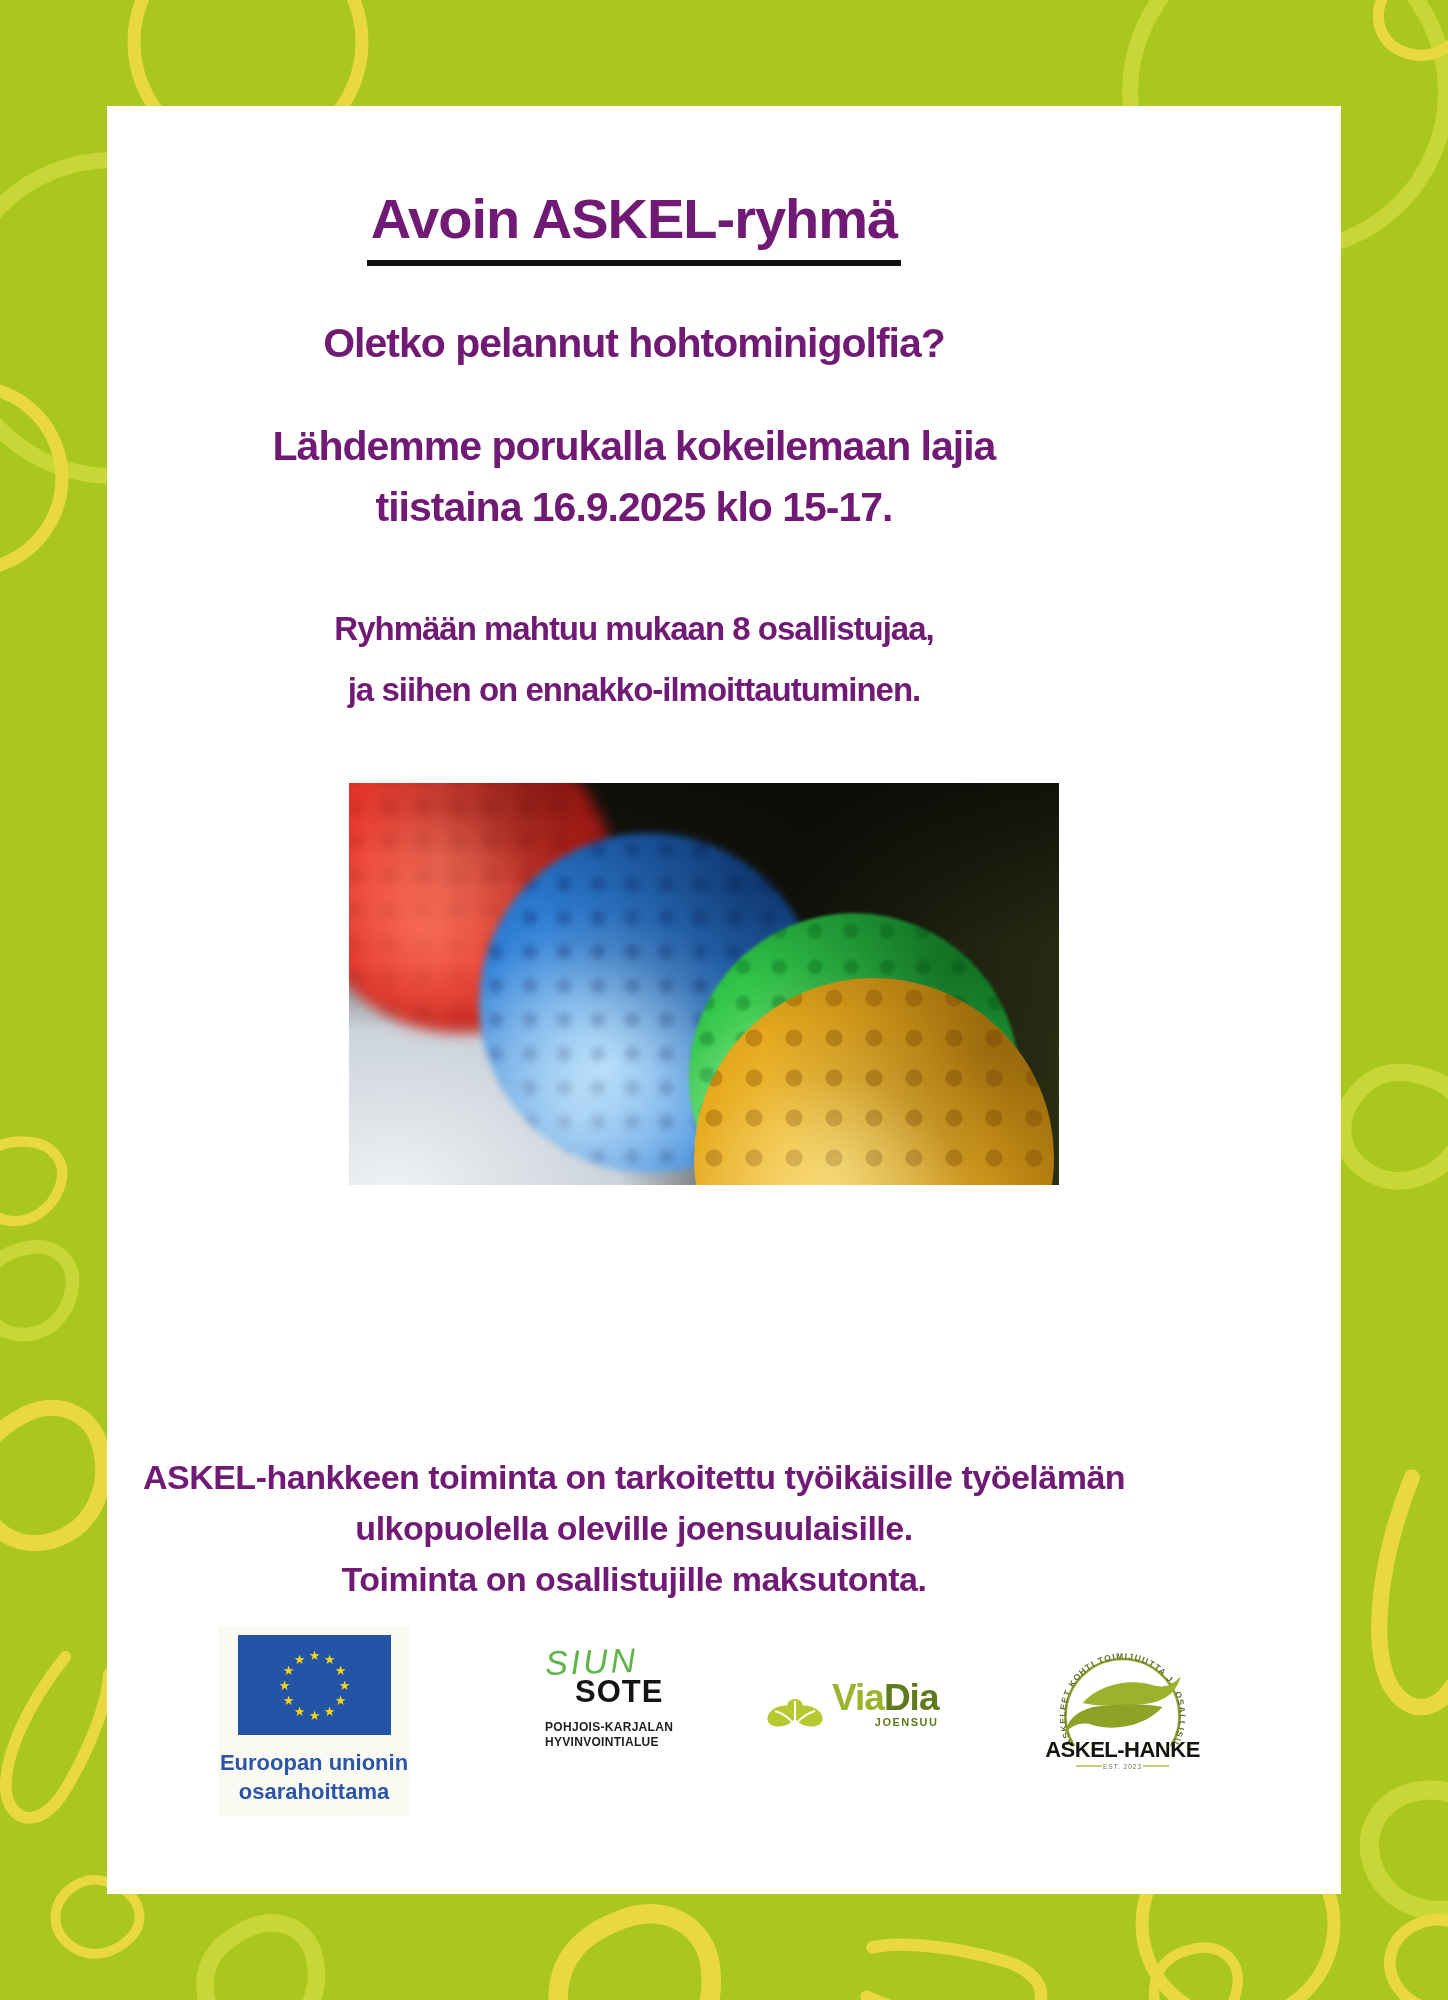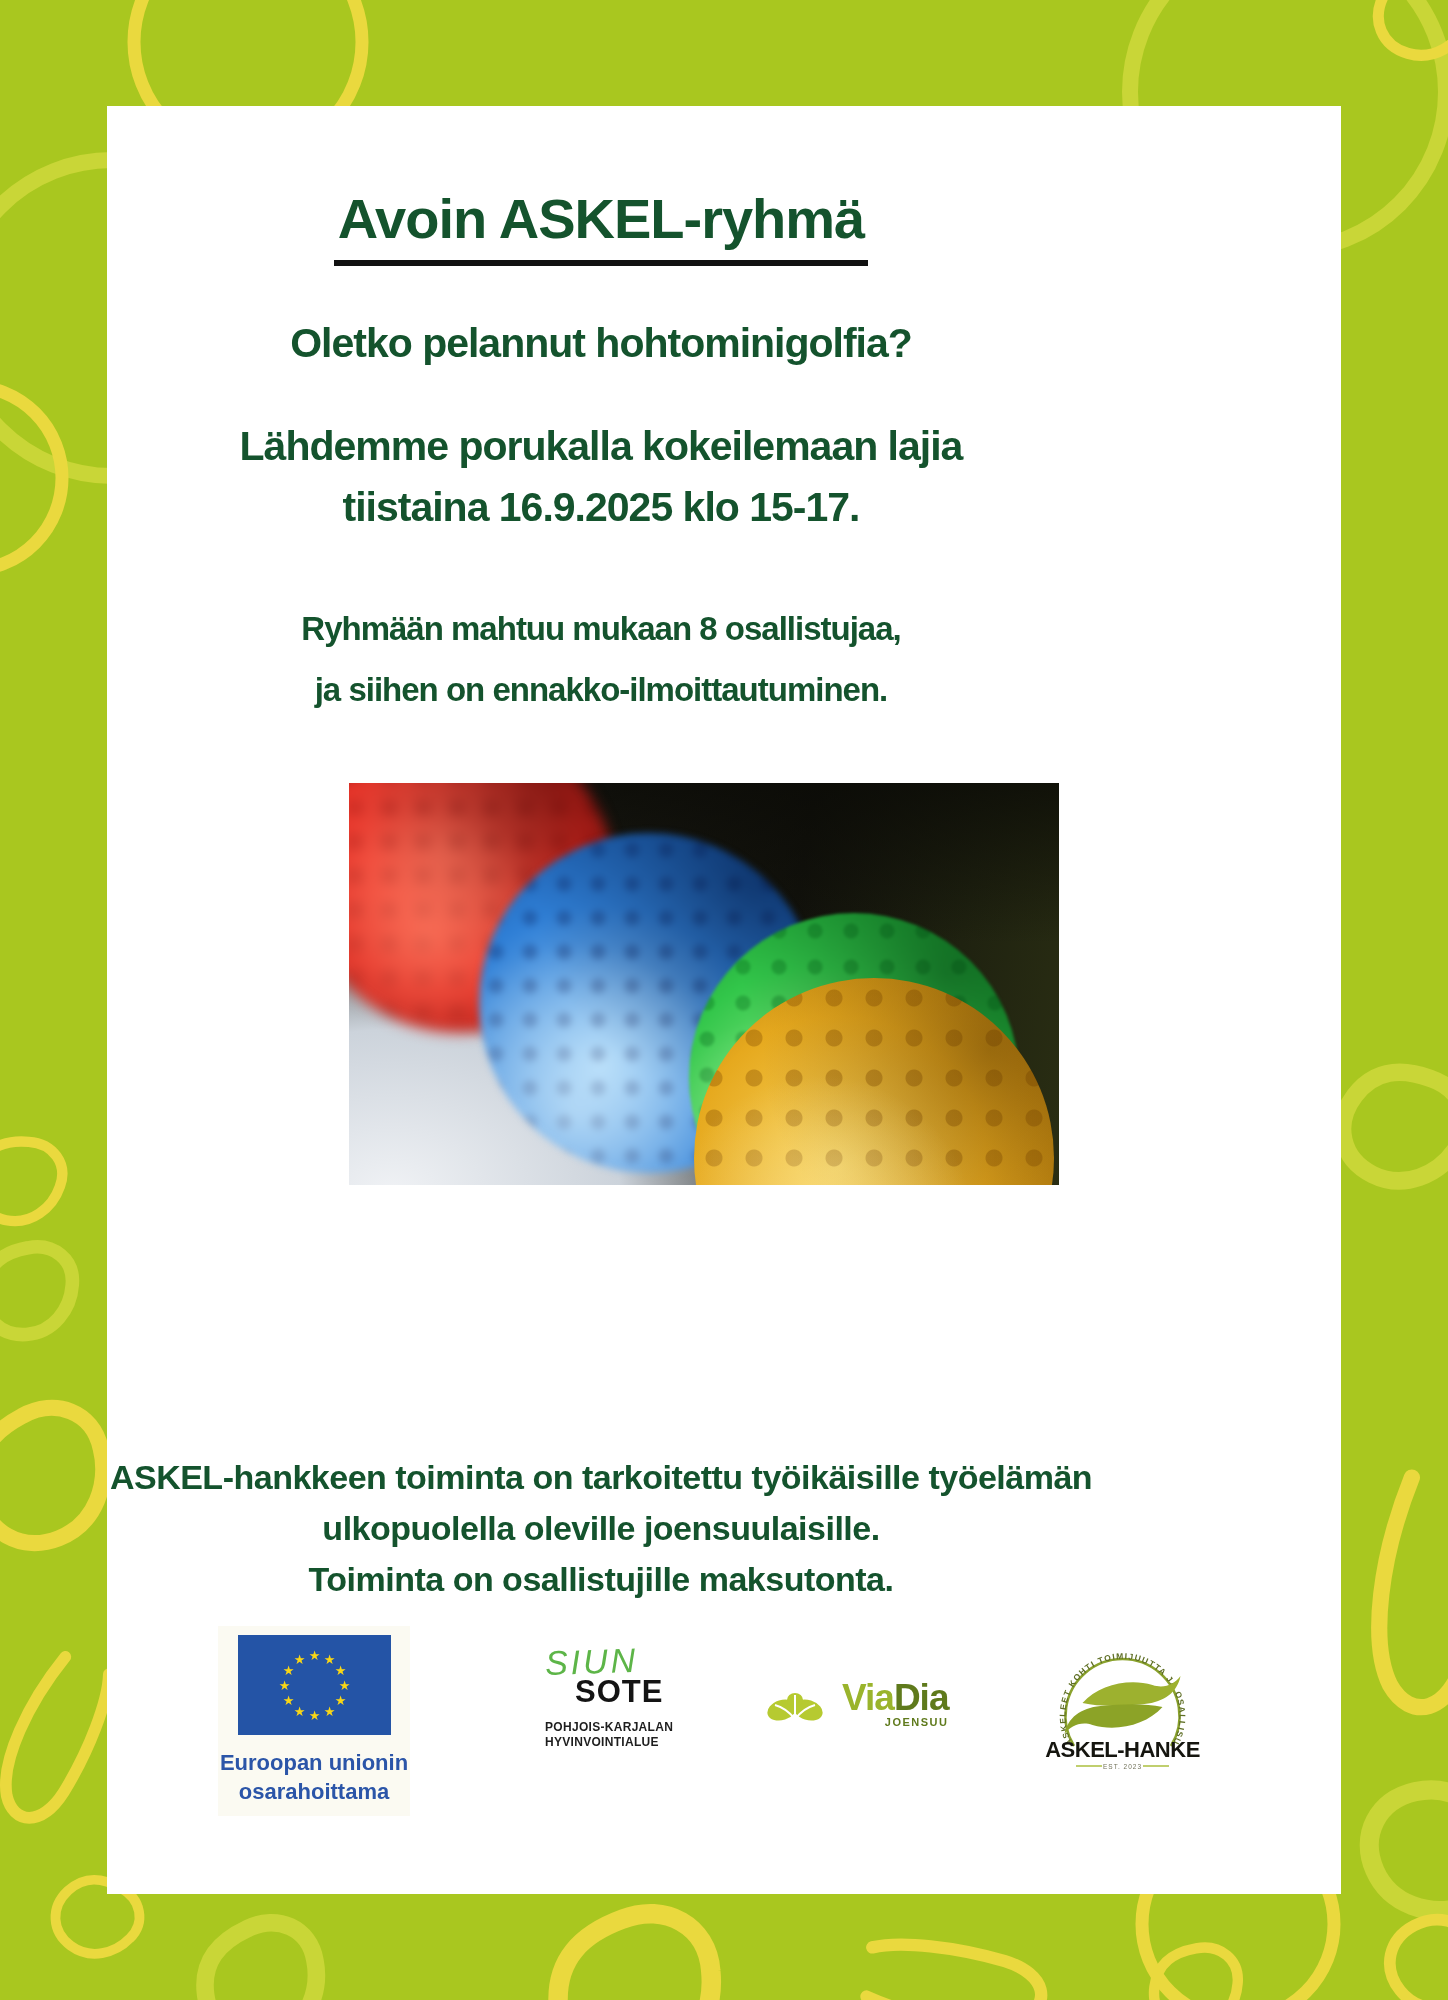--- a/index.html
+++ b/index.html
@@ -1,20 +1,20 @@
 <!DOCTYPE html>
 <html><head>
 <meta charset="utf-8">
 <style>
   html,body{margin:0;padding:0;background:#888;}
   .page{position:relative;width:1448px;height:2000px;background:#a9c71f;overflow:hidden;
         font-family:"Liberation Sans",sans-serif;color:#131313;}
   .doodles{position:absolute;left:0;top:0;}
   .sheet{position:absolute;left:107px;top:106px;width:1234px;height:1788px;background:#ffffff;}
-  .txt{position:absolute;left:107px;width:988px;text-align:center;font-weight:bold;color:#14532d;}
+  .txt{position:absolute;left:107px;width:988px;text-align:center;font-weight:bold;color:#701a75;padding-left:33px;}
   .title{top:186px;font-size:56px;letter-spacing:-1px;}
   .title span{display:inline-block;border-bottom:6px solid #111;padding:0 4px 9px;}
   .q{top:320px;font-size:41px;letter-spacing:-1px;}
   .invite{top:416px;font-size:41px;line-height:61px;letter-spacing:-1px;}
   .capacity{top:598px;font-size:33px;line-height:61px;letter-spacing:-1px;}
   .contact{top:1256px;font-size:34px;line-height:54px;letter-spacing:-0.5px;}
   .info{top:1452px;font-size:34px;line-height:51px;letter-spacing:-0.5px;}
 
   
   .photo{position:absolute;left:349px;top:783px;width:710px;height:402px;overflow:hidden;background:#15150e;}
@@ -60,21 +60,21 @@
   
   .eu{position:absolute;left:218px;top:1626px;width:192px;height:190px;background:#fbfaf2;
       display:flex;flex-direction:column;align-items:center;padding-top:9px;box-sizing:border-box;}
   .eu-text{margin-top:13px;color:#2b55a8;font-size:22px;font-weight:bold;line-height:29px;text-align:center;}
 
   .siun{position:absolute;left:545px;top:1642px;width:180px;}
   .siun-script{font-size:34px;font-style:italic;color:#5db548;letter-spacing:3px;transform:rotate(-2deg);width:120px;}
   .siun-sote{font-size:31px;font-weight:900;color:#141414;margin:-7px 0 0 30px;letter-spacing:1px;}
   .siun-sub{font-size:12px;font-weight:bold;color:#1e1e1e;letter-spacing:0.3px;line-height:15px;margin-top:10px;}
 
-  .viadia{position:absolute;left:766px;top:1680px;display:flex;align-items:flex-start;gap:10px;}
+  .viadia{position:absolute;left:766px;top:1680px;display:flex;align-items:flex-end;}
   .viadia-leaf{margin-top:8px;}
   .viadia-text{margin-left:8px;}
   .viadia-name{font-size:37px;font-weight:900;line-height:36px;letter-spacing:-1px;}
   .via{color:#9ab42c;}
   .dia{color:#5f7a1c;}
   .viadia-city{font-size:11px;font-weight:bold;color:#5f7a1c;text-align:right;letter-spacing:1.5px;}
 
   .askel{position:absolute;left:1040px;top:1626px;}
 </style>
 </head>

